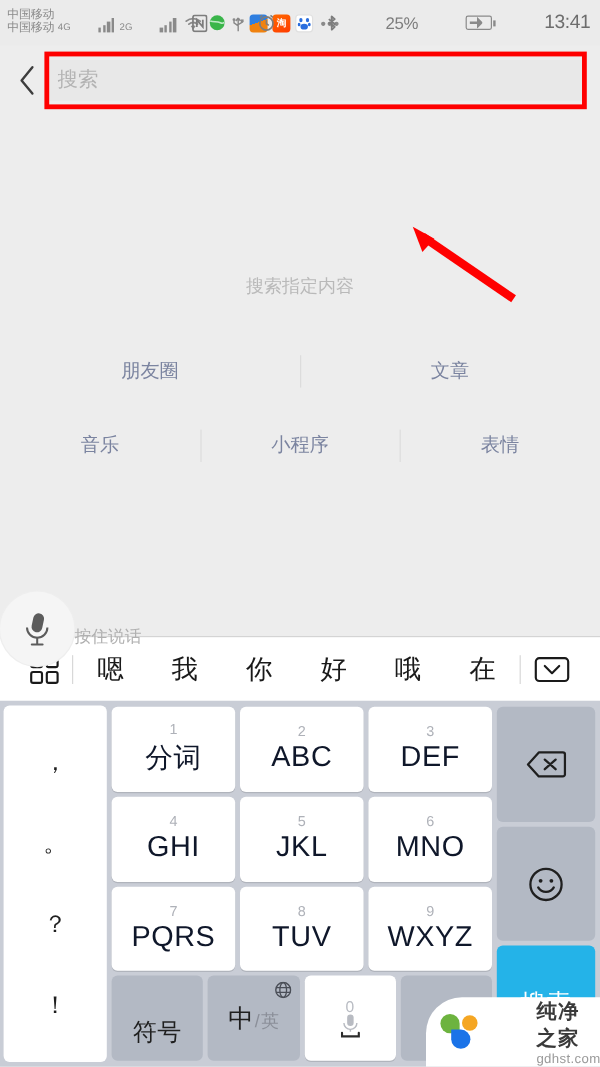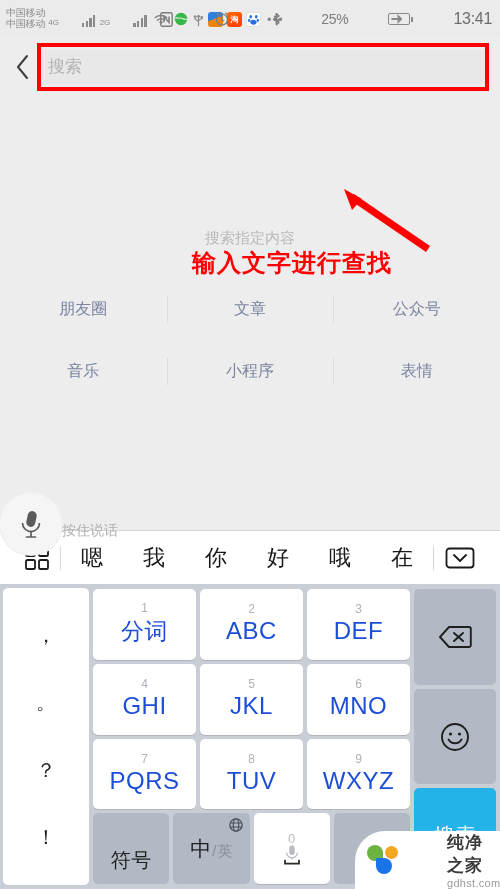--- a/index.html
+++ b/index.html
@@ -162,21 +162,21 @@
   .key {
     flex: 1; margin: 2px;
     background: #ffffff;
     border-radius: 5px;
     display: flex; flex-direction: column;
     align-items: center; justify-content: center;
     position: relative;
     box-shadow: 0 1px 0 rgba(0,0,0,0.12);
   }
   .key .num { font-size: 12px; color: #aeb1b8; line-height: 13px; margin-bottom: 1px; }
-  .key .lbl { font-size: 24px; color: #1d4ed8; letter-spacing: 0.5px; }
+  .key .lbl { font-size: 24px; color: #0f172a; letter-spacing: 0.5px; }
   .key .lbl.cn { font-size: 23px; }
   .key.fn { background: #b3b9c4; box-shadow: none; }
   .key.fn .lbl { font-size: 20px; color: #1f1f1f; margin-top: 24px; }
   .key.accent { background: #24b3e8; box-shadow:none; }
   .key.accent .lbl { color: #ffffff; font-size: 21px; }
   .kb-col-right { flex: 0 0 86px; display: flex; flex-direction: column; }
   .kb-col-right .key { width: auto; }
   .zh-en { display:flex; align-items:baseline; }
   .zh-en .zh { font-size: 21px; color:#1f1f1f; }
   .zh-en .sep { font-size: 15px; color:#8b8f99; margin: 0 1px;}
@@ -312,26 +312,24 @@
 
   <div class="content">
 
     <svg class="arrow-svg" width="110" height="70" viewBox="0 0 110 70">
       <defs></defs>
       <line x1="98" y1="66" x2="22" y2="14" stroke="#ff0000" stroke-width="7" stroke-linecap="butt"></line>
       <polygon points="14,6 32,16 22,27" fill="#ff0000"></polygon>
     </svg>
 
     <div class="hint-specified">搜索指定内容</div>
-    <div class="annotation-text">输入文字进行查找</div>
 
     <div class="cat-row r1">
       <div class="cat-cell">朋友圈</div>
       <div class="cat-cell">文章</div>
-      <div class="cat-cell">公众号</div>
     </div>
 
     <div class="cat-row r2">
       <div class="cat-cell">音乐</div>
       <div class="cat-cell">小程序</div>
       <div class="cat-cell">表情</div>
     </div>
 
     <div class="voice-zone">
       <div class="mic-circle">

